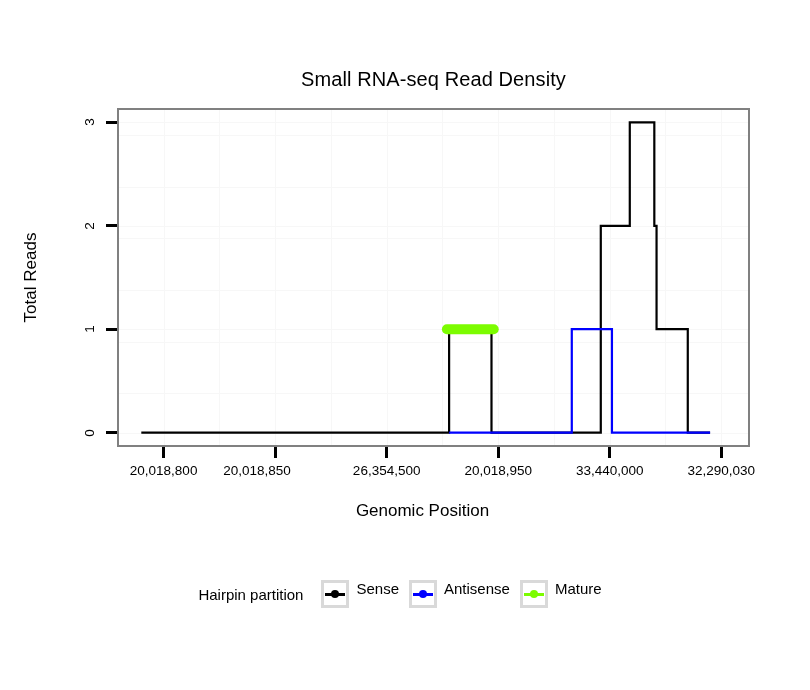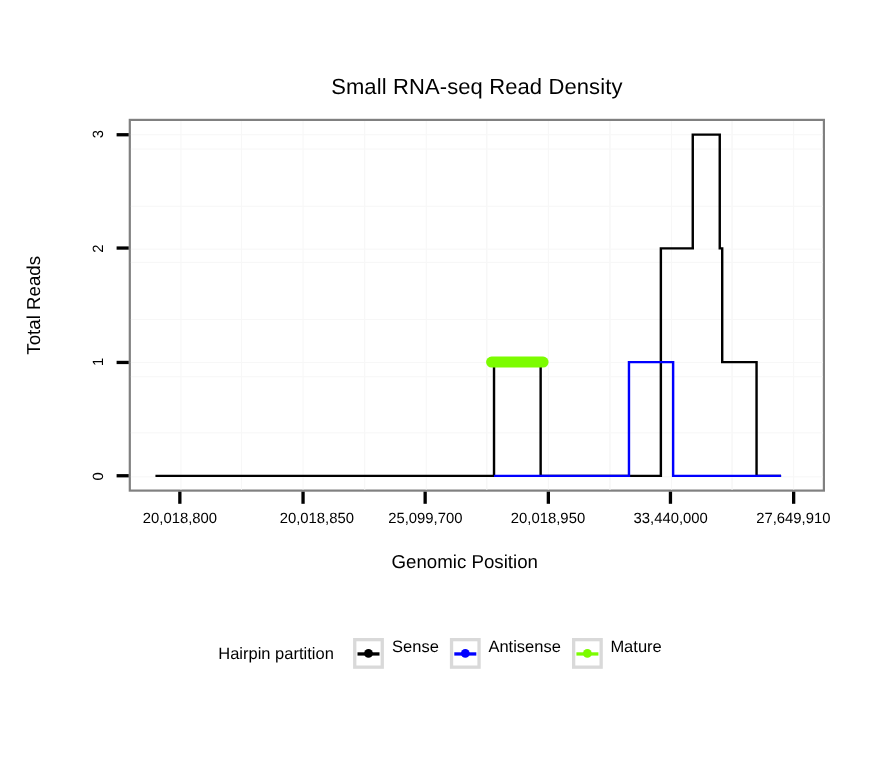--- a/index.html
+++ b/index.html
@@ -220,29 +220,29 @@
         <polyline points="22.304964539007095,322.5925925925926 330.11347517730496,322.5925925925926 330.11347517730496,219.19753086419752 372.4929078014184,219.19753086419752 372.4929078014184,322.5925925925926 481.78723404255317,322.5925925925926 481.78723404255317,115.80246913580245 510.7836879432624,115.80246913580245 510.7836879432624,12.407407407407447 535.3191489361702,12.407407407407447 535.3191489361702,115.80246913580245 537.5496453900709,115.80246913580245 537.5496453900709,219.19753086419752 568.7765957446809,219.19753086419752 568.7765957446809,322.5925925925926 591.081560283688,322.5925925925926" fill="none" stroke="#000000" stroke-width="2.2" stroke-linecap="butt" stroke-linejoin="miter"></polyline>
         <polyline points="330.11347517730496,322.5925925925926 372.4929078014184,322.5925925925926 452.790780141844,322.5925925925926 452.790780141844,219.19753086419752 492.9397163120567,219.19753086419752 492.9397163120567,322.5925925925926 591.081560283688,322.5925925925926" fill="none" stroke="#0000ff" stroke-width="2.2" stroke-linecap="butt" stroke-linejoin="miter"></polyline>
         <polyline points="327.8829787234043,219.19753086419752 374.7234042553191,219.19753086419752" fill="none" stroke="#7cfc00" stroke-width="10" stroke-linecap="round" stroke-linejoin="miter"></polyline>
       </svg>
   </div>
 
   <div id="axis-ticks">
       <div class="tick-mark-x" style="left: 162.11px; top: 447px;"></div>
       <div class="tick-label-x" style="left: 163.61px; top: 463px;">20,018,800</div>
       <div class="tick-mark-x" style="left: 273.635px; top: 447px;"></div>
-      <div class="tick-label-x" style="left: 288px; top: 463px;">20,018,850</div>
+      <div class="tick-label-x" style="left: 257px; top: 463px;">20,018,850</div>
       <div class="tick-mark-x" style="left: 385.16px; top: 447px;"></div>
-      <div class="tick-label-x" style="left: 386.66px; top: 463px;">25,099,700</div>
+      <div class="tick-label-x" style="left: 386.66px; top: 463px;">26,354,500</div>
       <div class="tick-mark-x" style="left: 496.684px; top: 447px;"></div>
       <div class="tick-label-x" style="left: 498.184px; top: 463px;">20,018,950</div>
       <div class="tick-mark-x" style="left: 608.209px; top: 447px;"></div>
       <div class="tick-label-x" style="left: 609.709px; top: 463px;">33,440,000</div>
       <div class="tick-mark-x" style="left: 719.734px; top: 447px;"></div>
-      <div class="tick-label-x" style="left: 721.234px; top: 463px;">27,649,910</div>
+      <div class="tick-label-x" style="left: 721.234px; top: 463px;">32,290,030</div>
       <div class="tick-mark-y" style="left: 106px; top: 431.093px;"></div>
       <div class="tick-label-y" style="left: 89px; top: 432.593px; width: 14px; text-align: center; margin-left: -7px;">0</div>
       <div class="tick-mark-y" style="left: 106px; top: 327.698px;"></div>
       <div class="tick-label-y" style="left: 89px; top: 329.198px; width: 14px; text-align: center; margin-left: -7px;">1</div>
       <div class="tick-mark-y" style="left: 106px; top: 224.302px;"></div>
       <div class="tick-label-y" style="left: 89px; top: 225.802px; width: 14px; text-align: center; margin-left: -7px;">2</div>
       <div class="tick-mark-y" style="left: 106px; top: 120.907px;"></div>
       <div class="tick-label-y" style="left: 89px; top: 122.407px; width: 14px; text-align: center; margin-left: -7px;">3</div>
     </div>
 

